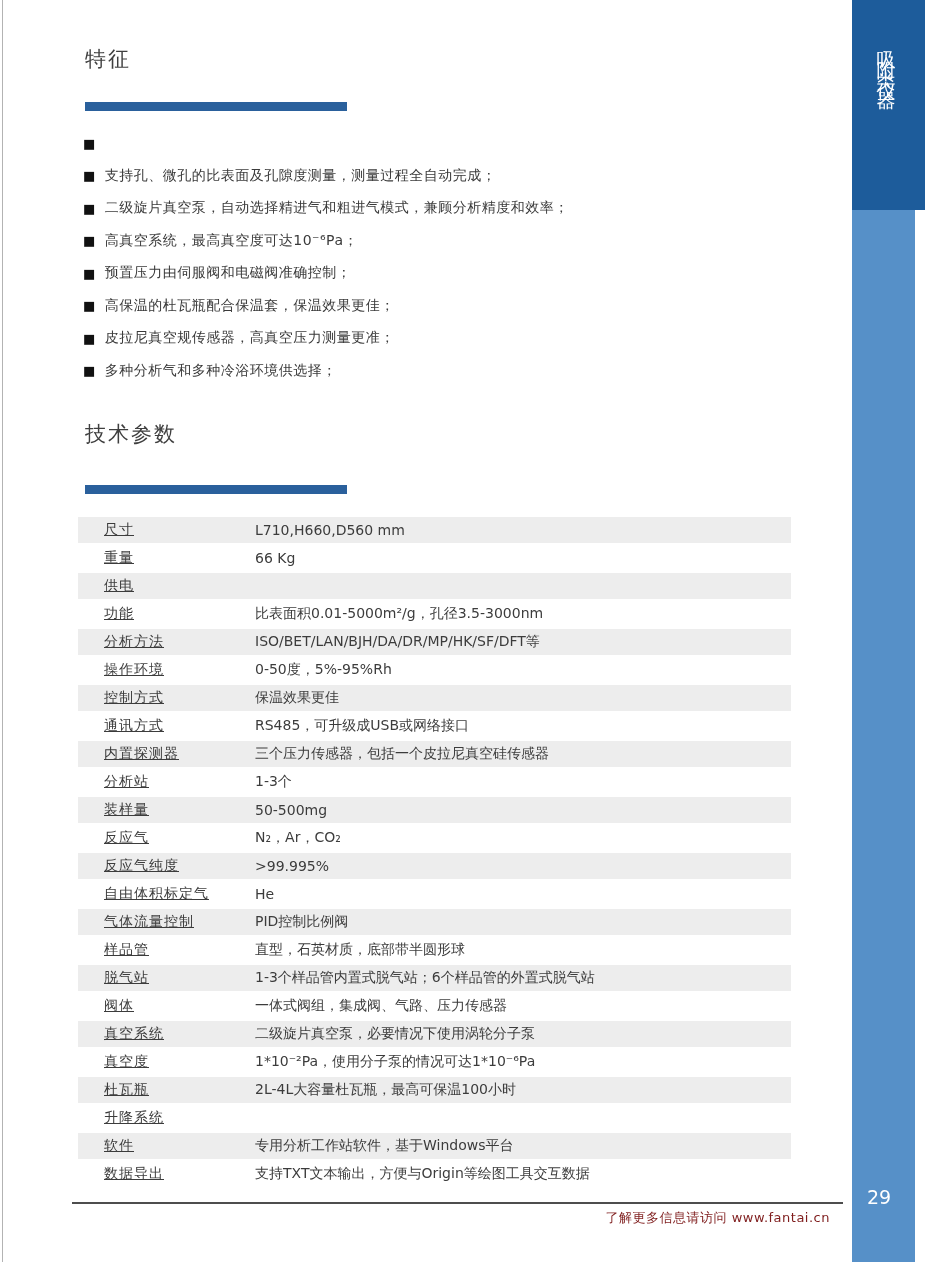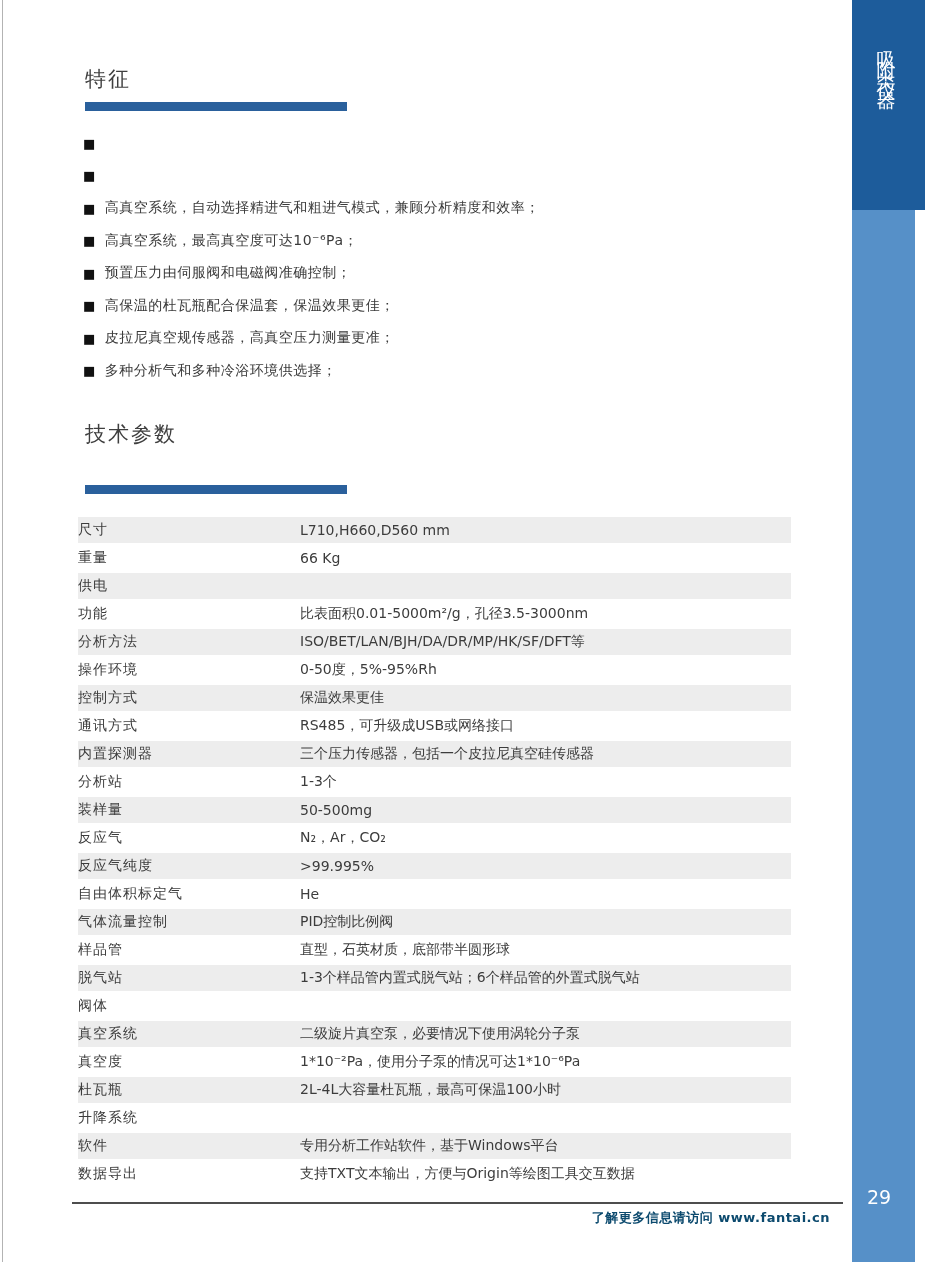--- a/index.html
+++ b/index.html
@@ -21,21 +21,21 @@
   }
   .left-rule{
     position:absolute;left:2px;top:0;width:1px;height:1262px;
     background:#b3b3b3;
   }
   
   .section-title{
     position:absolute;left:85px;
     font-size:21px;font-weight:400;letter-spacing:2px;color:#3f3f3f;
   }
-  #features-title{top:65px;}
+  #features-title{top:45px;}
   #specs-title{top:420px;}
   .accent-bar{
     position:absolute;left:85px;width:262px;height:9px;
     background:var(--accent-bar);
   }
   #features-bar{top:102px;}
   #specs-bar{top:485px;}
   
   .features-list{
     position:absolute;left:83px;top:127px;width:730px;
@@ -51,31 +51,31 @@
   .spec-table{
     position:absolute;left:78px;top:517px;width:713px;
   }
   .spec-row{
     display:flex;align-items:center;height:28px;
     border-bottom:2px solid #ffffff;
     font-size:14px;color:#3c3c3c;
   }
   .spec-table > div:nth-of-type(odd){background:var(--row-stripe);}
   .spec-label{
-    width:177px;flex:0 0 177px;padding-left:0;letter-spacing:1px;
-  }
-  .spec-value{flex:1;margin-left:45px;}
+    width:177px;flex:0 0 177px;padding-left:26px;letter-spacing:1px;text-decoration:underline;
+  }
+  .spec-value{flex:1;}
   
   .footer-rule{
     position:absolute;left:72px;top:1202px;width:771px;height:2px;
     background:var(--footer-rule);
   }
   .footer-note{
     position:absolute;left:72px;top:1209px;width:758px;
-    text-align:right;font-size:13px;color:#0c4a6e;letter-spacing:0.5px;font-weight:bold;
+    text-align:right;font-size:13px;color:#7f1d1d;letter-spacing:0.5px;
   }
   
   .sidebar{
     position:absolute;right:0;top:0;width:73px;height:1262px;
   }
   .sidebar-dark{
     position:absolute;top:0;left:0;width:73px;height:210px;
     background:var(--sidebar-dark);
   }
   .sidebar-light{
@@ -101,25 +101,26 @@
 <div class="accent-bar" id="features-bar"></div>
 
 <div class="features-list">
 
     <div class="feature-item">
       <span class="bullet">■</span>
     </div>
 
     <div class="feature-item">
       <span class="bullet">■</span>
-    </div>
-
-    <div class="feature-item">
-      <span class="bullet">■</span>
-      <span class="feature-text">高真空系统，自动选择精进气和粗进气模式，兼顾分析精度和效率；</span>
+      <span class="feature-text">支持孔、微孔的比表面及孔隙度测量，测量过程全自动完成；</span>
+    </div>
+
+    <div class="feature-item">
+      <span class="bullet">■</span>
+      <span class="feature-text">二级旋片真空泵，自动选择精进气和粗进气模式，兼顾分析精度和效率；</span>
     </div>
 
     <div class="feature-item">
       <span class="bullet">■</span>
       <span class="feature-text">高真空系统，最高真空度可达10⁻⁶Pa；</span>
     </div>
 
     <div class="feature-item">
       <span class="bullet">■</span>
       <span class="feature-text">预置压力由伺服阀和电磁阀准确控制；</span>
@@ -225,20 +226,21 @@
       <div class="spec-value">直型，石英材质，底部带半圆形球</div>
     </div>
 
     <div class="spec-row">
       <div class="spec-label">脱气站</div>
       <div class="spec-value">1-3个样品管内置式脱气站；6个样品管的外置式脱气站</div>
     </div>
 
     <div class="spec-row">
       <div class="spec-label">阀体</div>
+      <div class="spec-value">一体式阀组，集成阀、气路、压力传感器</div>
     </div>
 
     <div class="spec-row">
       <div class="spec-label">真空系统</div>
       <div class="spec-value">二级旋片真空泵，必要情况下使用涡轮分子泵</div>
     </div>
 
     <div class="spec-row">
       <div class="spec-label">真空度</div>
       <div class="spec-value">1*10⁻²Pa，使用分子泵的情况可达1*10⁻⁶Pa</div>

